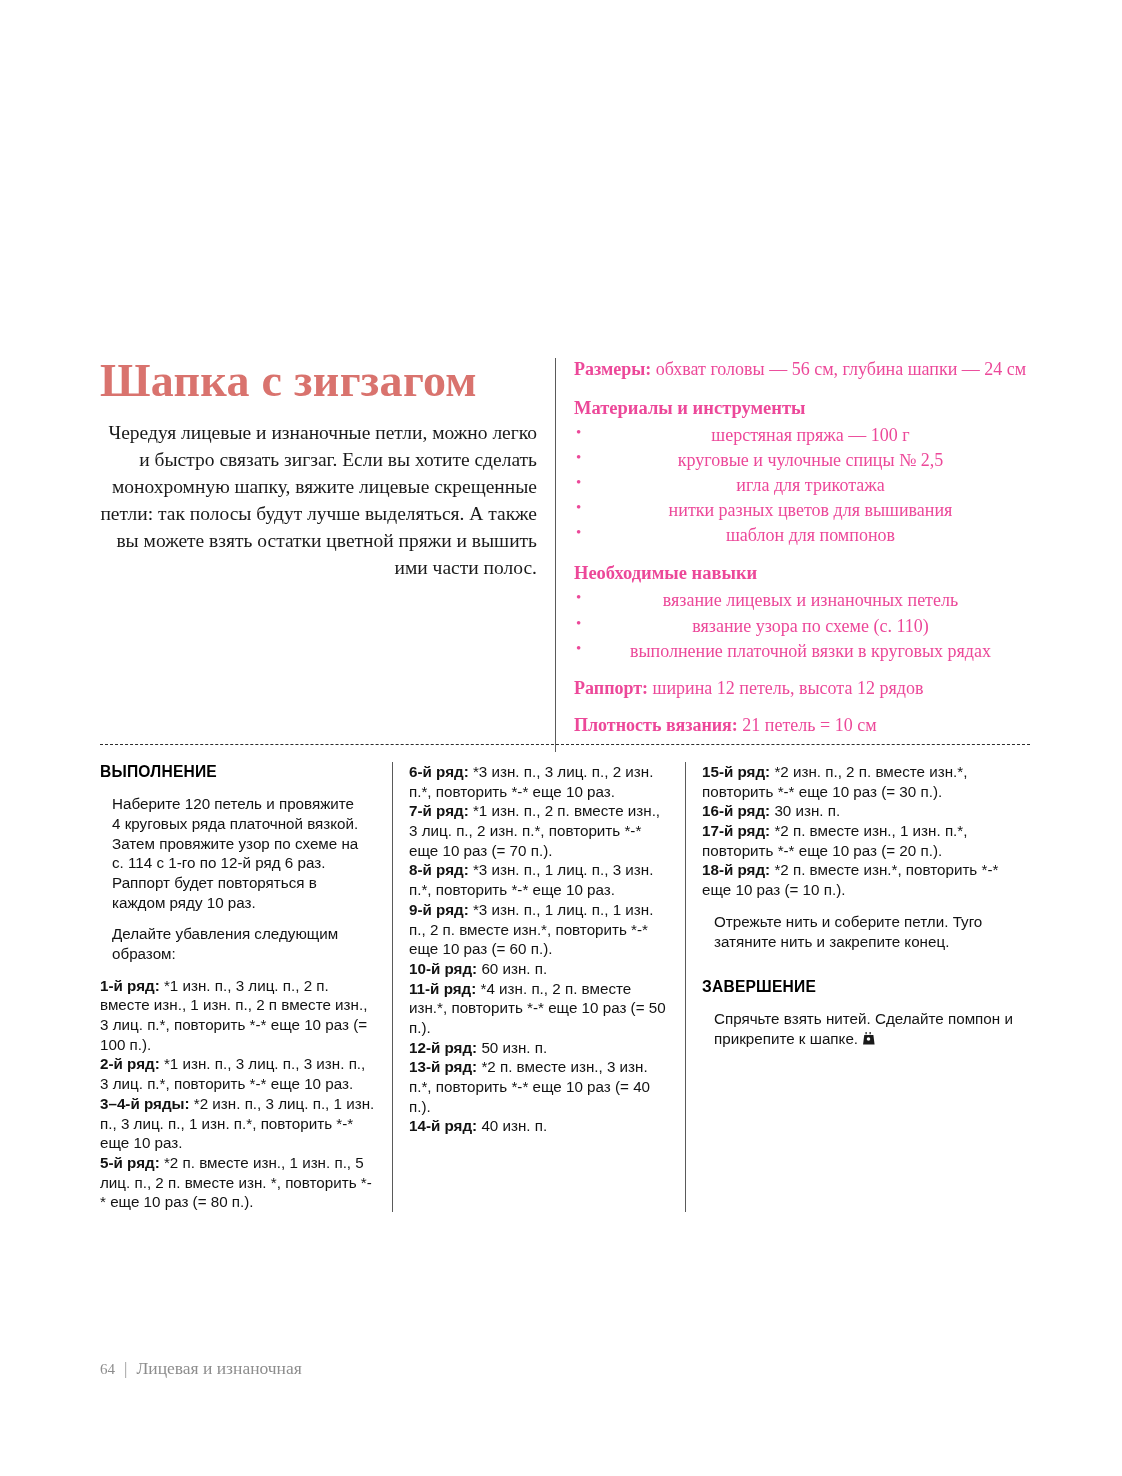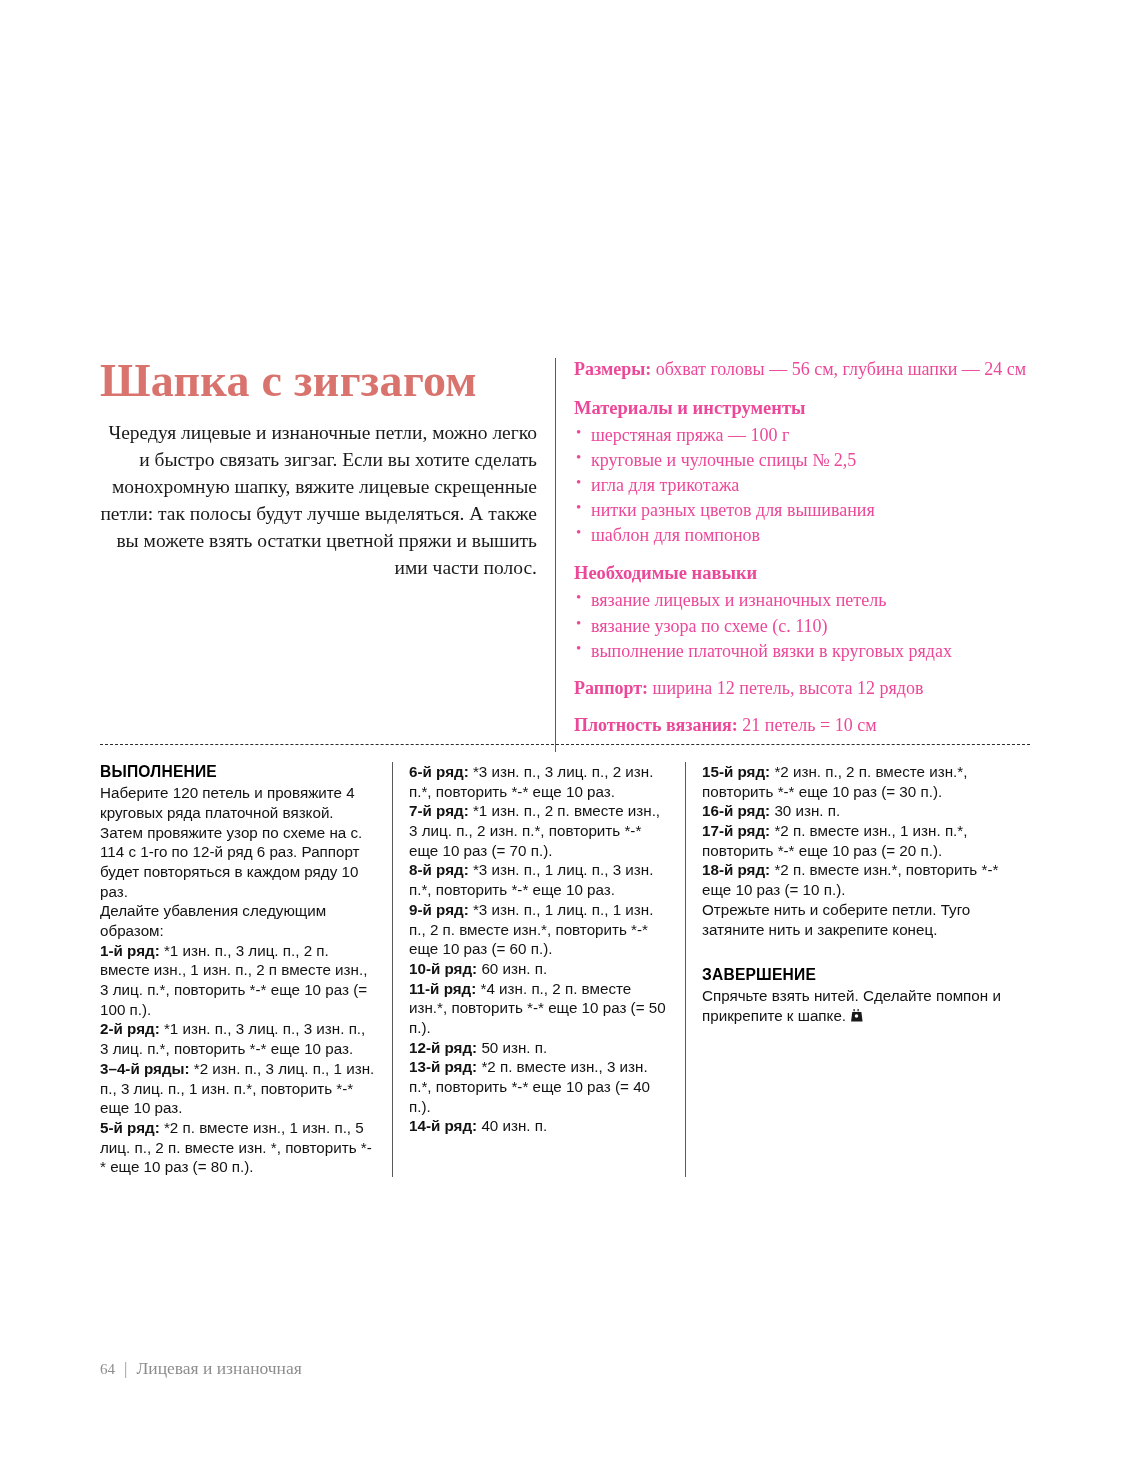--- a/index.html
+++ b/index.html
@@ -79,20 +79,21 @@
   ul.bullets {
     list-style: none;
     margin: 0 0 14px 0;
     padding: 0;
   }
   ul.bullets li {
     position: relative;
     padding-left: 17px;
     margin: 0 0 1px 0;
     line-height: 1.34;
+    text-align: center;
   }
   ul.bullets li::before {
     content: "\2022";
     position: absolute;
     left: 2px;
     top: -1px;
     font-size: 15px;
   }
   ul.bullets li .cont {
     display: block;
@@ -138,21 +139,21 @@
 
   .sec-head {
     margin: 0 0 1px 0;
     font-weight: bold;
     font-size: 15.6px;
     letter-spacing: 0.2px;
     color: #000;
   }
   .sec-head.gap { margin-top: 26px; }
   .para {
-    margin: 0;
+    margin: 12px;
     text-align: left;
   }
   .row-line {
     margin: 0;
   }
   .row-line b { font-weight: bold; }
 
   .endmark {
     display: inline-block;
     width: 14px;

